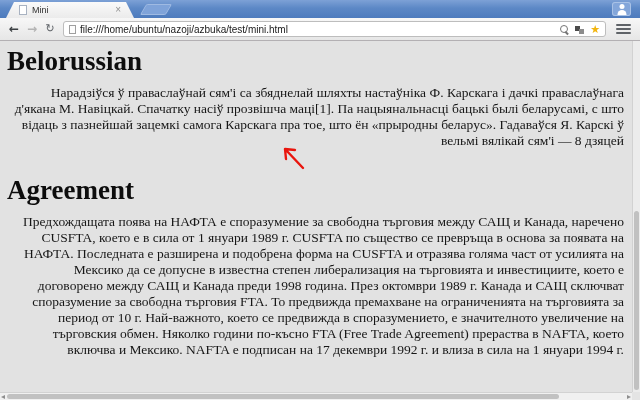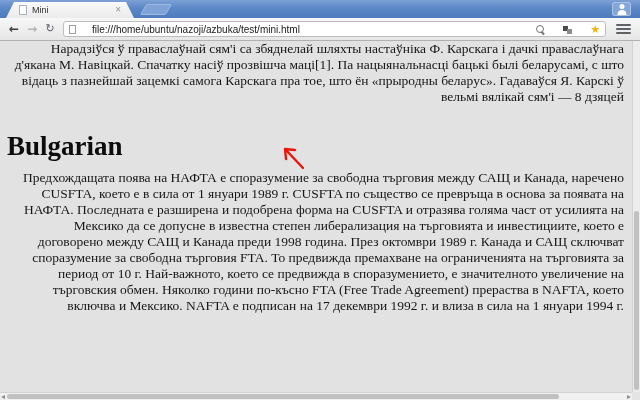--- a/index.html
+++ b/index.html
@@ -48,21 +48,21 @@
   .nav-btn {
     font-family:"DejaVu Sans", sans-serif; text-align:center;
     width:18px; flex:none; font-size:12px; line-height:18px;
   }
   .back-btn { color:#3c4043; font-weight:bold; }
   .fwd-btn { color:#b4b4b4; font-weight:bold; }
   .reload-btn { color:#5f6368; font-size:11px; }
   .omnibox {
     flex:1; height:16px; margin:0 4px; padding:0 5px;
     background:#fff; border:1px solid #bdbdbd; border-radius:3px;
-    display:flex; align-items:center; min-width:0;gap:12px;
+    display:flex; align-items:center; min-width:0;
   }
   .doc-icon { width:7px; height:9px; background:#fdfdfd; border:1px solid #9f9f9f; margin-right:4px; flex:none; }
   .url-input {
     flex:1; min-width:0; border:none; outline:none; background:transparent;
     font-family:"Liberation Sans", sans-serif; font-size:10px; color:#1a1a1a; padding:0;
   }
   .zoom-icon { position:relative; width:9px; height:9px; margin:0 3px; flex:none; }
   .zoom-icon::before {
     content:""; position:absolute; left:0; top:0; width:6px; height:6px;
     border:1.4px solid #757575; border-radius:50%;
@@ -154,24 +154,25 @@
     </div>
     <div class="menu-btn">
       <div class="bar"></div>
       <div class="bar"></div>
       <div class="bar"></div>
     </div>
   </div>
 
   <div class="content">
     <div class="section-be">
+      <h1>Belorussian</h1>
       <p>Нарадзіўся ў праваслаўнай сям'і са збяднелай шляхты настаўніка Ф. Карскага і дачкі праваслаўнага д'якана М. Навіцкай. Спачатку насіў прозвішча маці[1]. Па нацыянальнасці бацькі былі беларусамі,  с што відаць з пазнейшай зацемкі самога Карскага пра тое, што ён «прыродны беларус». Гадаваўся Я. Карскі ў вельмі вялікай сям'і — 8 дзяцей</p>
     </div>
     <div class="section-bg">
-      <h1>Bulgarian</h1>
+      <h1>Agreement</h1>
       <p>Предхождащата поява на НАФТА е споразумение за свободна търговия между САЩ и Канада, наречено CUSFTA, което е в сила от 1 януари 1989 г. CUSFTA по същество се превръща в основа за появата на НАФТА. Последната е разширена и подобрена форма на CUSFTA и отразява голяма част от усилията на Мексико да се допусне в известна степен либерализация на търговията и инвестициите, което е договорено между САЩ и Канада преди 1998 година. През октомври 1989 г. Канада и САЩ сключват споразумение за свободна търговия FTA. То предвижда премахване на ограниченията на търговията за период от 10 г. Най-важното, което се предвижда в споразумението, е значителното увеличение на търговския обмен. Няколко години по-късно FTA (Free Trade Agreement) прераства в NAFTA, което включва и Мексико. NAFTA е подписан на 17 декември 1992 г. и влиза в сила на 1 януари 1994 г.</p>
     </div>
   </div>
 
   <div class="annotation">
     <svg width="24" height="26" viewBox="0 0 24 26">
       <path d="M22 23 L4 4 M4 4 L14 5 M4 4 L5 14" fill="none" stroke="currentColor" stroke-width="2.4" stroke-linecap="round"></path>
     </svg>
   </div>
 

